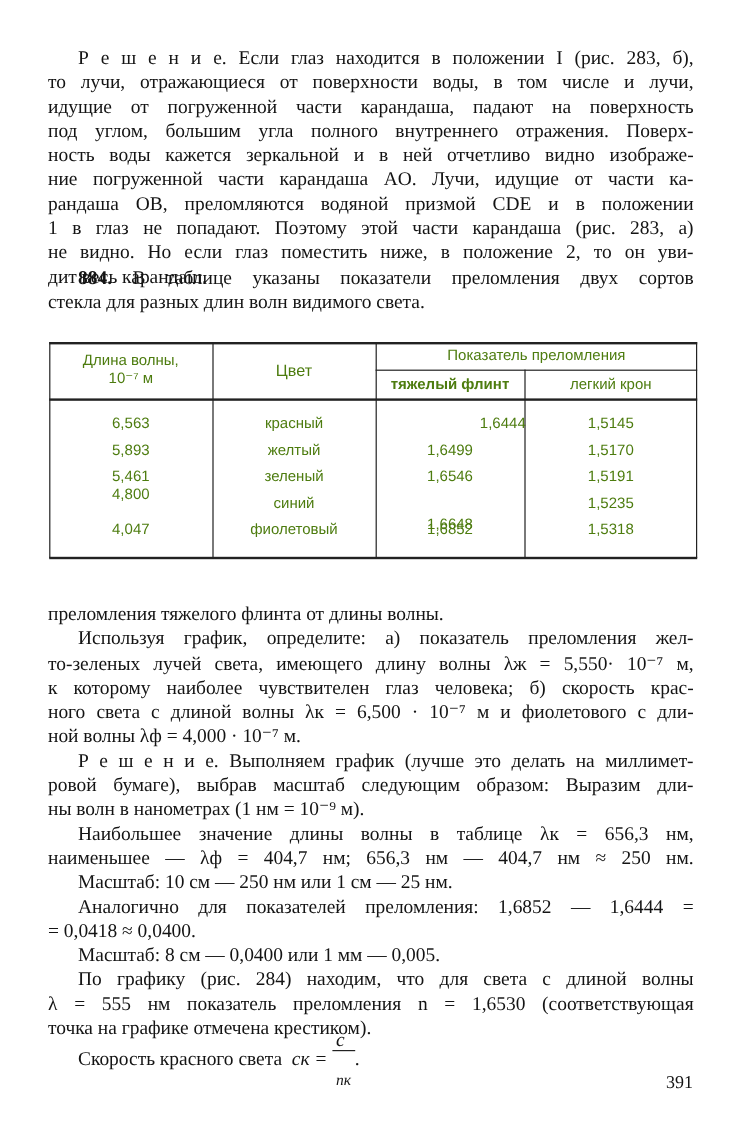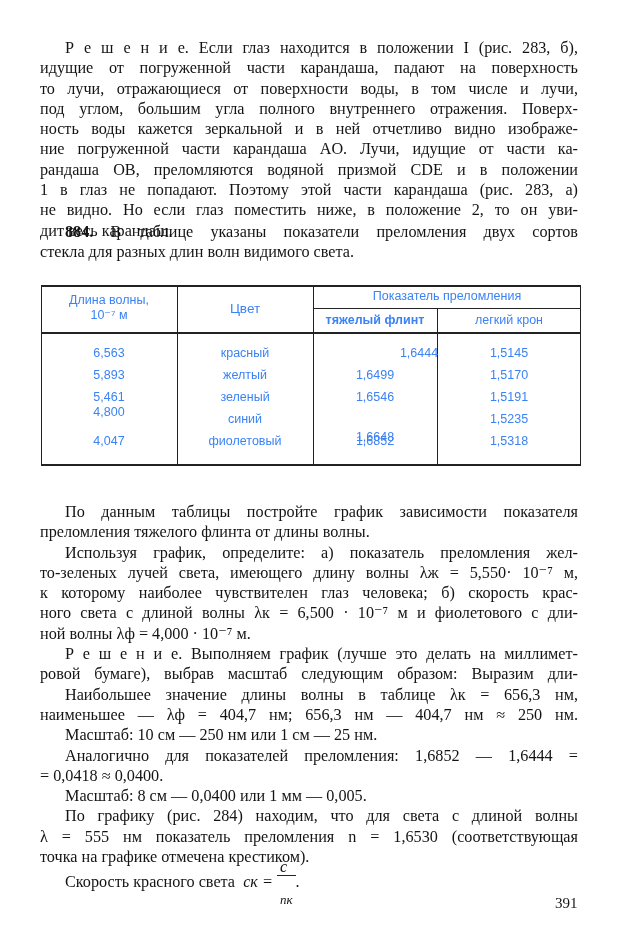--- a/index.html
+++ b/index.html
@@ -7,34 +7,34 @@
     width:622px; height:950px; background:#ffffff; position:relative; overflow:hidden;
     font-family:"Liberation Serif", "DejaVu Serif", serif; color:#141414;
   }
   .p { position:absolute; left:40px; width:538px; font-size:16.2px; line-height:20.3px; text-align:justify; }
   .line { display:block; white-space:nowrap; text-align-last:justify; }
   .line.last { text-align-last:left; }
   .ind { padding-left:25px; }
   i { font-style:italic; }
   b { font-weight:bold; }
 
-  .table { position:absolute; left:41px; top:285px; width:540px; height:180px; font-family:"Liberation Sans","DejaVu Sans",sans-serif; font-size:12.5px; color:#3b82f6; }
+  .table { position:absolute; left:41px; top:285px; width:540px; height:180px; font-family:"Liberation Sans","DejaVu Sans",sans-serif; font-size:12.5px; color:#4d7c0f; }
   .tb { position:absolute; background:#222; }
   .cell { position:absolute; text-align:center; white-space:nowrap; }
   .pagenum { position:absolute; left:555px; top:895px; font-size:15px; font-family:"Liberation Serif",serif; }
 </style>
 </head>
 <body>
 
 <div>
 
   <div class="p" style="top:38px;">
     <span class="line ind">Р е ш е н и е. Если глаз находится в положении I (рис. 283, б),</span>
+    <span class="line">то лучи, отражающиеся от поверхности воды, в том числе и лучи,</span>
     <span class="line">идущие от погруженной части карандаша, падают на поверхность</span>
-    <span class="line">то лучи, отражающиеся от поверхности воды, в том числе и лучи,</span>
     <span class="line">под углом, большим угла полного внутреннего отражения. Поверх-</span>
     <span class="line">ность воды кажется зеркальной и в ней отчетливо видно изображе-</span>
     <span class="line">ние погруженной части карандаша AO. Лучи, идущие от части ка-</span>
     <span class="line">рандаша OB, преломляются водяной призмой  CDE и в положении</span>
     <span class="line">1 в глаз не попадают. Поэтому этой части карандаша (рис. 283, а)</span>
     <span class="line">не видно. Но если глаз поместить ниже, в положение 2, то он уви-</span>
     <span class="line last">дит весь карандаш.</span>
   </div>
 
   <div class="p" style="top:222px;">
@@ -80,29 +80,29 @@
     <div class="cell" style="left:272px;top:127px;width:124px;margin-top:18px;">1,6648</div>
     <div class="cell" style="left:396px;top:127px;width:144px;">1,5235</div>
 
     <div class="cell" style="left:0;top:149px;width:136px;">4,047</div>
     <div class="cell" style="left:136px;top:149px;width:136px;">фиолетовый</div>
     <div class="cell" style="left:272px;top:149px;width:124px;">1,6852</div>
     <div class="cell" style="left:396px;top:149px;width:144px;">1,5318</div>
   </div>
 
   <div class="p" style="top:502px;">
-    <span class="line ind">По данным таблицы постройте график зависимости показателя</span>
     <span class="line last">преломления тяжелого флинта от длины волны.</span>
     <span class="line ind">Используя график, определите: а) показатель преломления жел-</span>
     <span class="line">то-зеленых лучей света, имеющего длину волны λж = 5,550· 10⁻⁷ м,</span>
     <span class="line">к которому наиболее чувствителен глаз человека; б) скорость крас-</span>
     <span class="line">ного света с длиной волны  λк = 6,500 · 10⁻⁷ м  и фиолетового с дли-</span>
     <span class="line last">ной волны λф = 4,000 · 10⁻⁷ м.</span>
     <span class="line ind">Р е ш е н и е. Выполняем график (лучше это делать на миллимет-</span>
     <span class="line">ровой бумаге), выбрав масштаб следующим образом: Выразим дли-</span>
+    <span class="line last">ны волн в нанометрах (1 нм = 10⁻⁹  м).</span>
     <span class="line ind">Наибольшее значение длины волны в таблице  λк = 656,3 нм,</span>
     <span class="line">наименьшее — λф = 404,7 нм; 656,3 нм — 404,7 нм ≈ 250 нм.</span>
     <span class="line ind last">Масштаб: 10 см — 250 нм или 1 см — 25 нм.</span>
     <span class="line ind">Аналогично для показателей преломления: 1,6852 — 1,6444 =</span>
     <span class="line last">= 0,0418 ≈ 0,0400.</span>
     <span class="line ind last">Масштаб: 8 см — 0,0400 или 1 мм — 0,005.</span>
     <span class="line ind">По графику (рис.  284) находим, что для света с длиной волны</span>
     <span class="line">λ = 555 нм показатель преломления n = 1,6530 (соответствующая</span>
     <span class="line last">точка на графике отмечена крестиком).</span>
   </div>

